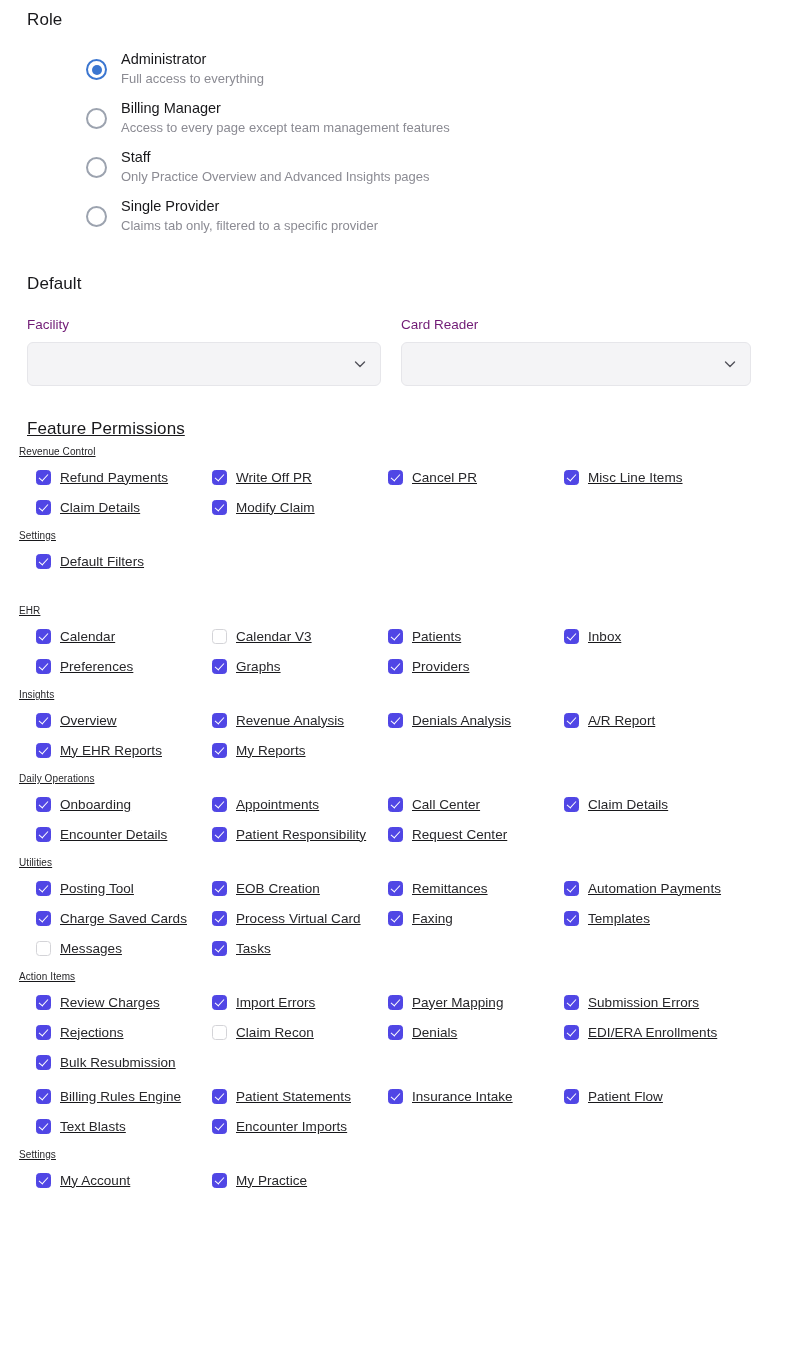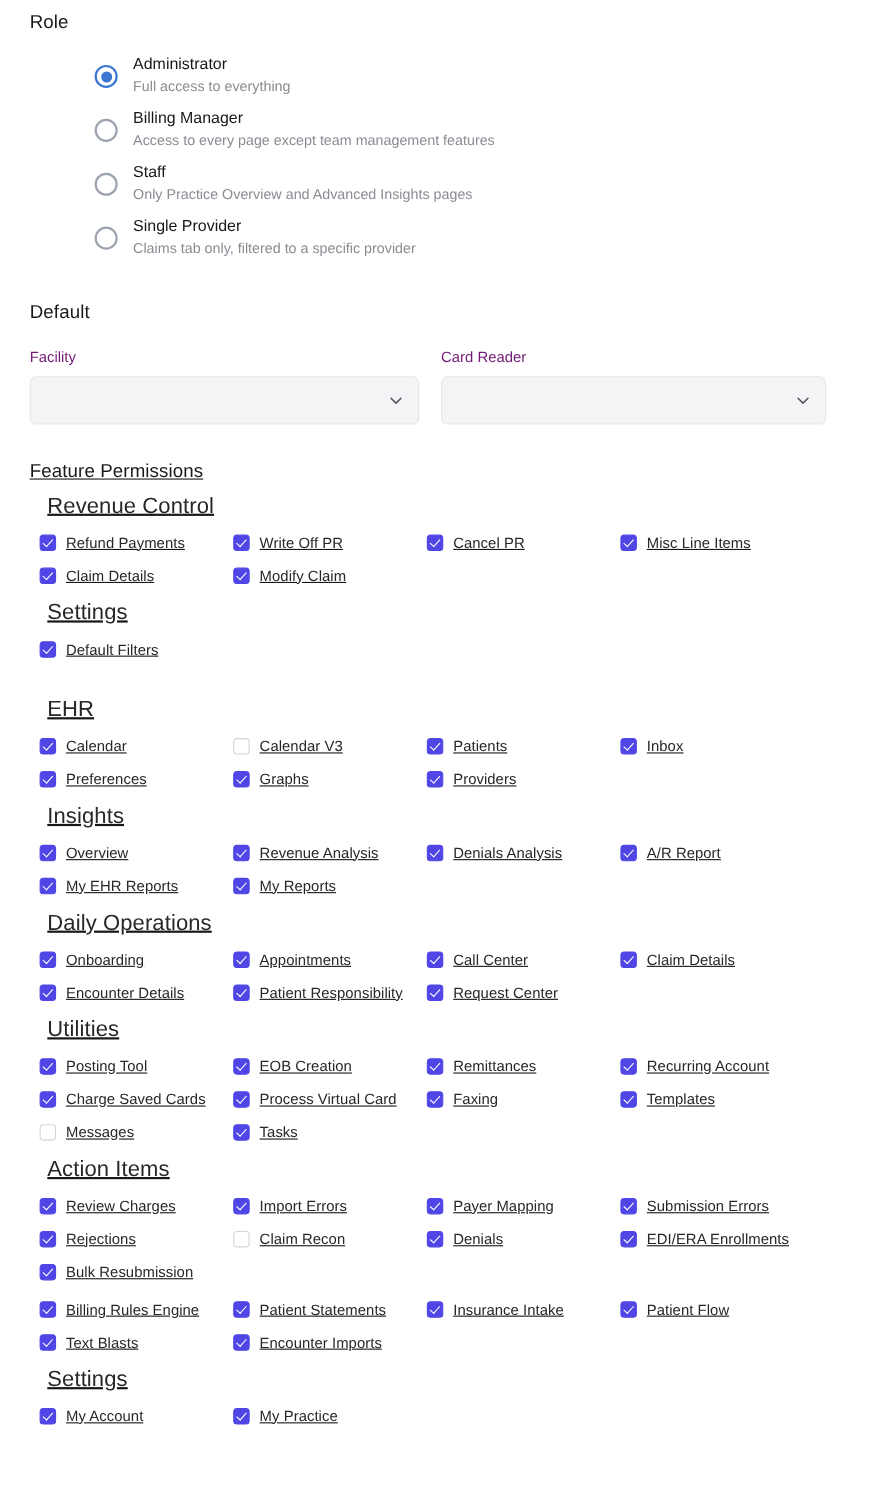--- a/index.html
+++ b/index.html
@@ -24,25 +24,25 @@
   
   .h-major {
     font-size: 17px;
     font-weight: 400;
     color: #18181b;
     margin: 0;
     padding-left: 27px;
     letter-spacing: 0.1px;
   }
   .h-group {
-    font-size: 20px;
+    font-size: 10px;
     font-weight: 400;
     color: #27272a;
-    margin: 10px;
-    padding-left: 33px;
+    margin: 0;
+    padding-left: 19px;
     letter-spacing: 0.1px;
   }
 
   
   .role-list {
     margin-top: 20px;
   }
   .role-row {
     display: flex;
     align-items: flex-start;
@@ -395,21 +395,21 @@
             <label class="chk-item">
               <span class="cbox on"></span>
               <span class="chk-label">EOB Creation</span>
             </label>
             <label class="chk-item">
               <span class="cbox on"></span>
               <span class="chk-label">Remittances</span>
             </label>
             <label class="chk-item">
               <span class="cbox on"></span>
-              <span class="chk-label">Recurring Account</span>
+              <span class="chk-label">Automation Payments</span>
             </label>
             <label class="chk-item">
               <span class="cbox on"></span>
               <span class="chk-label">Charge Saved Cards</span>
             </label>
             <label class="chk-item">
               <span class="cbox on"></span>
               <span class="chk-label">Process Virtual Card</span>
             </label>
             <label class="chk-item">

